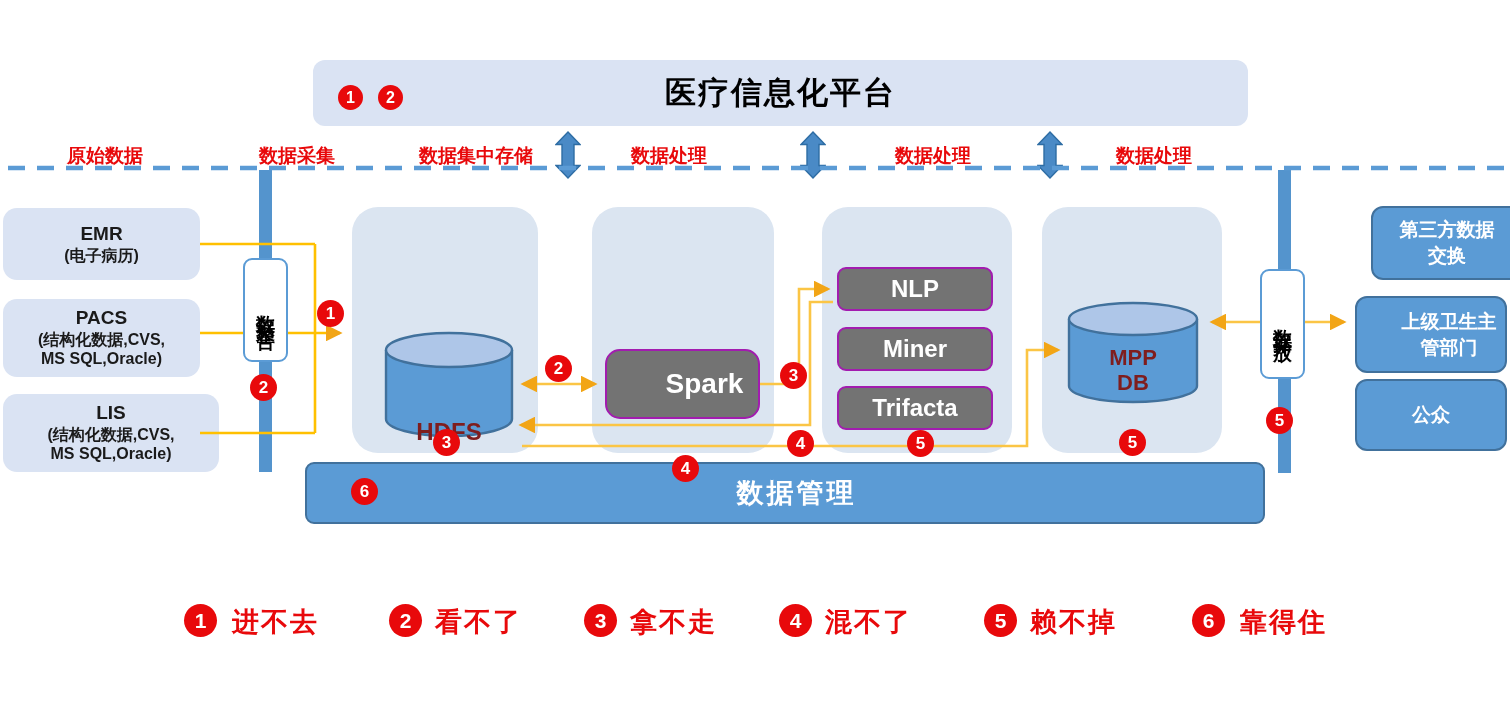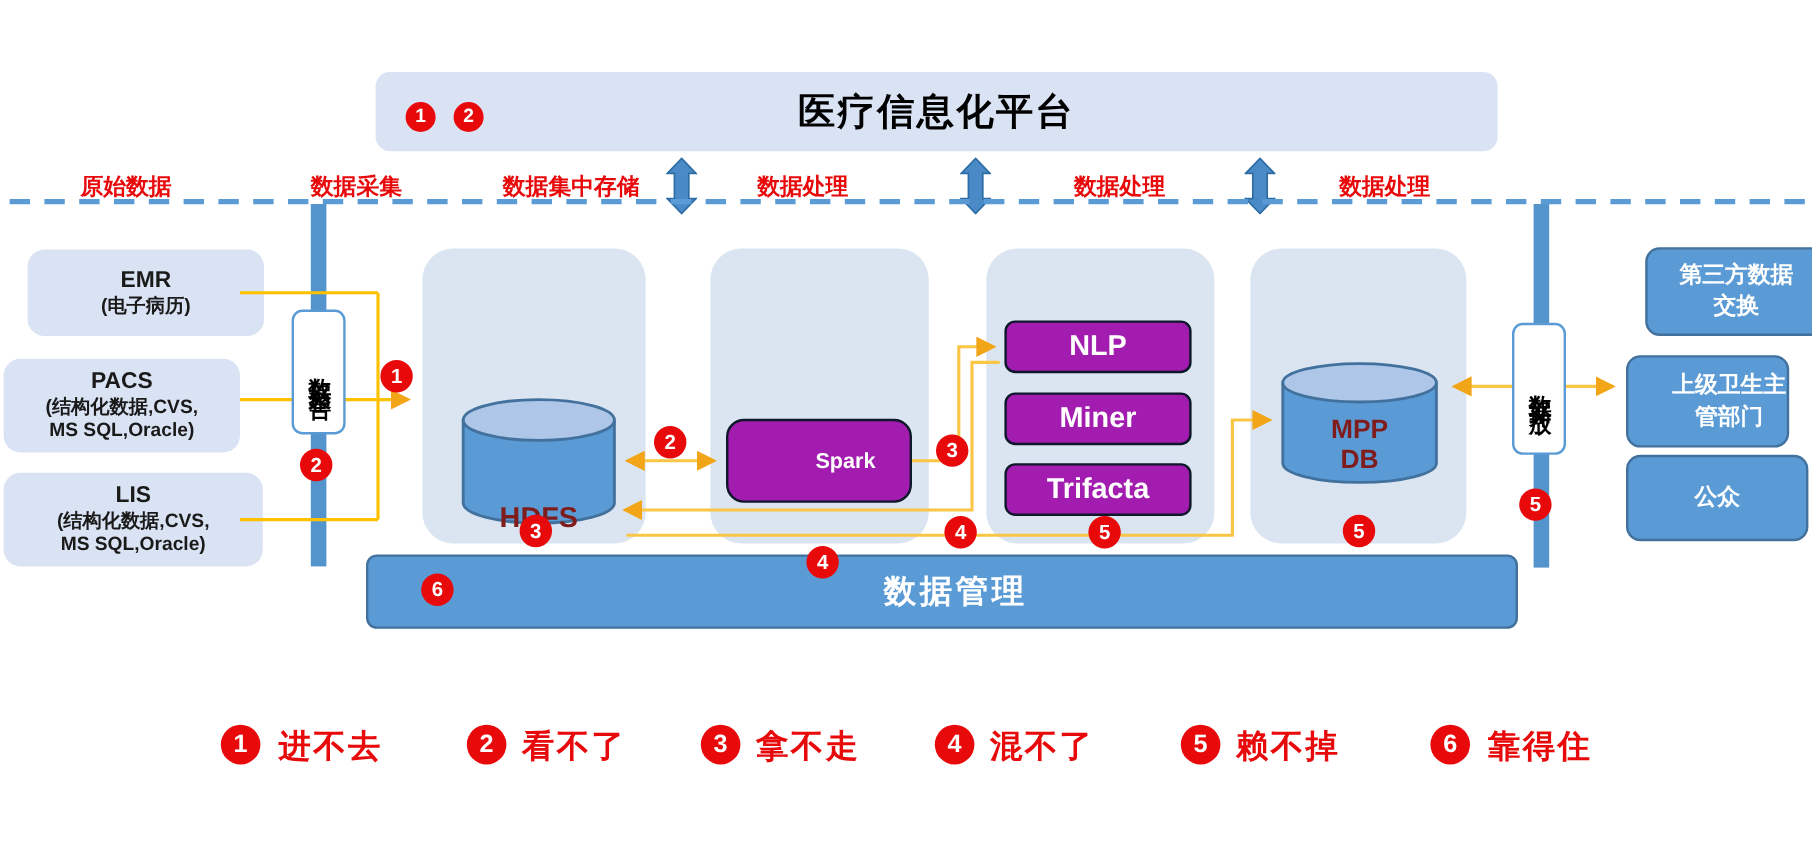--- a/index.html
+++ b/index.html
@@ -35,23 +35,23 @@
           display:flex; align-items:center; justify-content:center;
           writing-mode:vertical-rl; text-orientation:upright; font-size:19px; font-weight:800;
           letter-spacing:5px; color:#000; }
 
   
   .blk { background:#dbe5f1; border-radius:26px; z-index:1; }
   .blk-title { font-size:20px; font-weight:900; color:#000; text-align:center; white-space:nowrap; }
   .blk-sub { font-size:17px; font-weight:800; color:#111; text-align:center; line-height:1.3; white-space:nowrap; }
 
   
-  .tool { background:#a21caf; border:2px solid #0f172a; color:#fff; font-weight:900; z-index:8;
+  .tool { background:#737373; border:2px solid #a21caf; color:#fff; font-weight:900; z-index:8;
           display:flex; align-items:center; justify-content:center; }
-  .tool.spark { border-radius:15px; font-size:18px;padding-left:44px; }
+  .tool.spark { border-radius:15px; font-size:28px;padding-left:44px; }
   .tool.small { border-radius:9px; font-size:24px; }
 
   .cyl-label { color:#7f1d1d; font-weight:900; text-align:center; z-index:9; line-height:1.15; }
 
   
   .consumer { background:#5b9bd5; border:2px solid #41719c; border-radius:12px; color:#fff;
               font-weight:900; font-size:19px; display:flex; flex-direction:column;
               align-items:center; justify-content:center; text-align:center; line-height:1.35; z-index:8; }
 
   
@@ -86,21 +86,21 @@
   <svg class="abs dbl-arrow" style="left:555px; top:131px;" width="26" height="48">
     <polygon points="13,1 25,13.5 19,13.5 19,34.5 25,34.5 13,47 1,34.5 7,34.5 7,13.5 1,13.5" fill="#4a8ac6" stroke="#2e6da4" stroke-width="1.4"></polygon>
   </svg>
   <svg class="abs dbl-arrow" style="left:800px; top:131px;" width="26" height="48">
     <polygon points="13,1 25,13.5 19,13.5 19,34.5 25,34.5 13,47 1,34.5 7,34.5 7,13.5 1,13.5" fill="#4a8ac6" stroke="#2e6da4" stroke-width="1.4"></polygon>
   </svg>
   <svg class="abs dbl-arrow" style="left:1037px; top:131px;" width="26" height="48">
     <polygon points="13,1 25,13.5 19,13.5 19,34.5 25,34.5 13,47 1,34.5 7,34.5 7,13.5 1,13.5" fill="#4a8ac6" stroke="#2e6da4" stroke-width="1.4"></polygon>
   </svg>
 
-  <div class="abs src" style="left:3px; top:208px; width:197px; height:72px;margin-left:20px;">
+  <div class="abs src" style="left:3px; top:208px; width:197px; height:72px;">
     <div class="t">EMR</div>
     <div class="d">(电子病历)</div>
   </div>
   <div class="abs src" style="left:3px; top:299px; width:197px; height:78px;">
     <div class="t">PACS</div>
     <div class="d">(结构化数据,CVS,</div>
     <div class="d">MS SQL,Oracle)</div>
   </div>
   <div class="abs src" style="left:3px; top:394px; width:216px; height:78px;">
     <div class="t">LIS</div>
@@ -187,21 +187,21 @@
     <path d="M1212,322 H1344" stroke="#fbc545" stroke-width="2.6" fill="none" marker-start="url(#ah)" marker-end="url(#ah)"></path>
   </svg>
 
   <div class="abs pipe" style="left:243px; top:258px; width:45px; height:104px;">数据整合</div>
   <div class="abs pipe" style="left:1260px; top:269px; width:45px; height:110px;">数据开放</div>
 
   <div class="abs consumer" style="left:1355px; top:206px; width:152px; height:74px;margin-left:16px;">
     <div>第三方数据</div>
     <div>交换</div>
   </div>
-  <div class="abs consumer" style="left:1355px; top:296px; width:136px; height:77px;padding-left:36px;">
+  <div class="abs consumer" style="left:1355px; top:296px; width:152px; height:77px;padding-left:36px;">
     <div>上级卫生主</div>
     <div>管部门</div>
   </div>
   <div class="abs consumer" style="left:1355px; top:379px; width:152px; height:72px;">
     <div>公众</div>
   </div>
 
   <div class="abs mgmt">
     <span class="mgmt-label">数据管理</span>
   </div>

